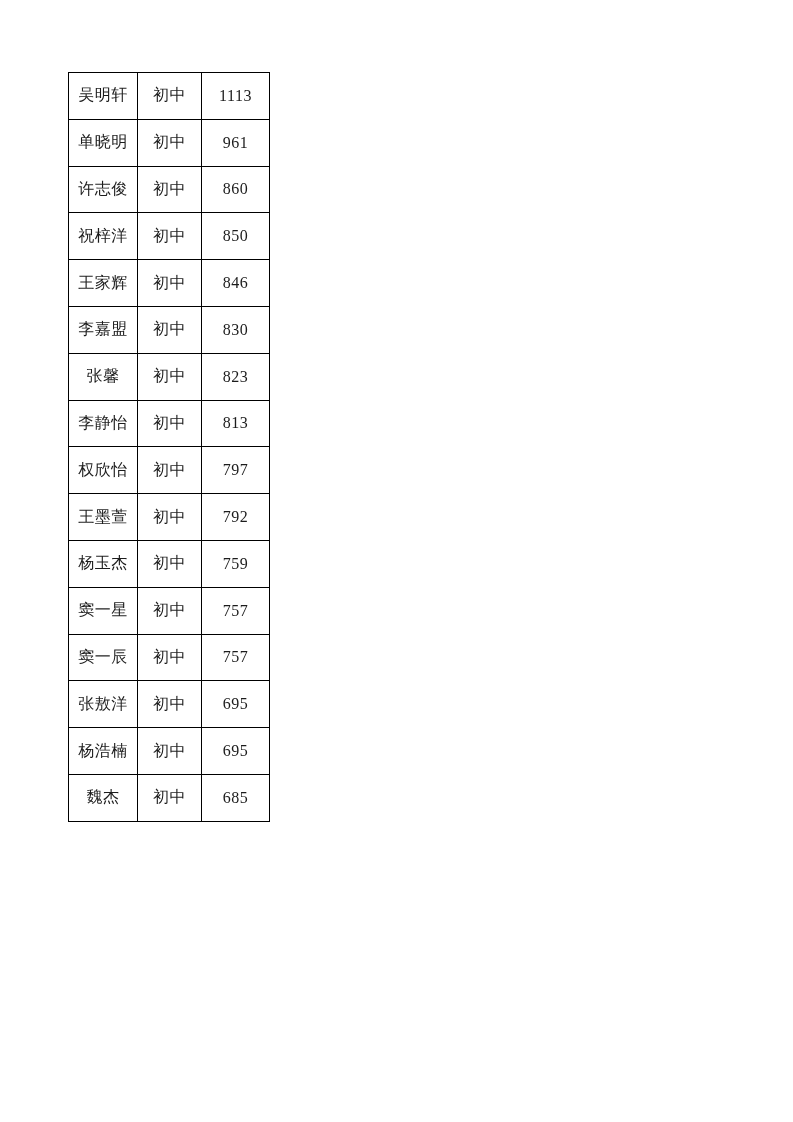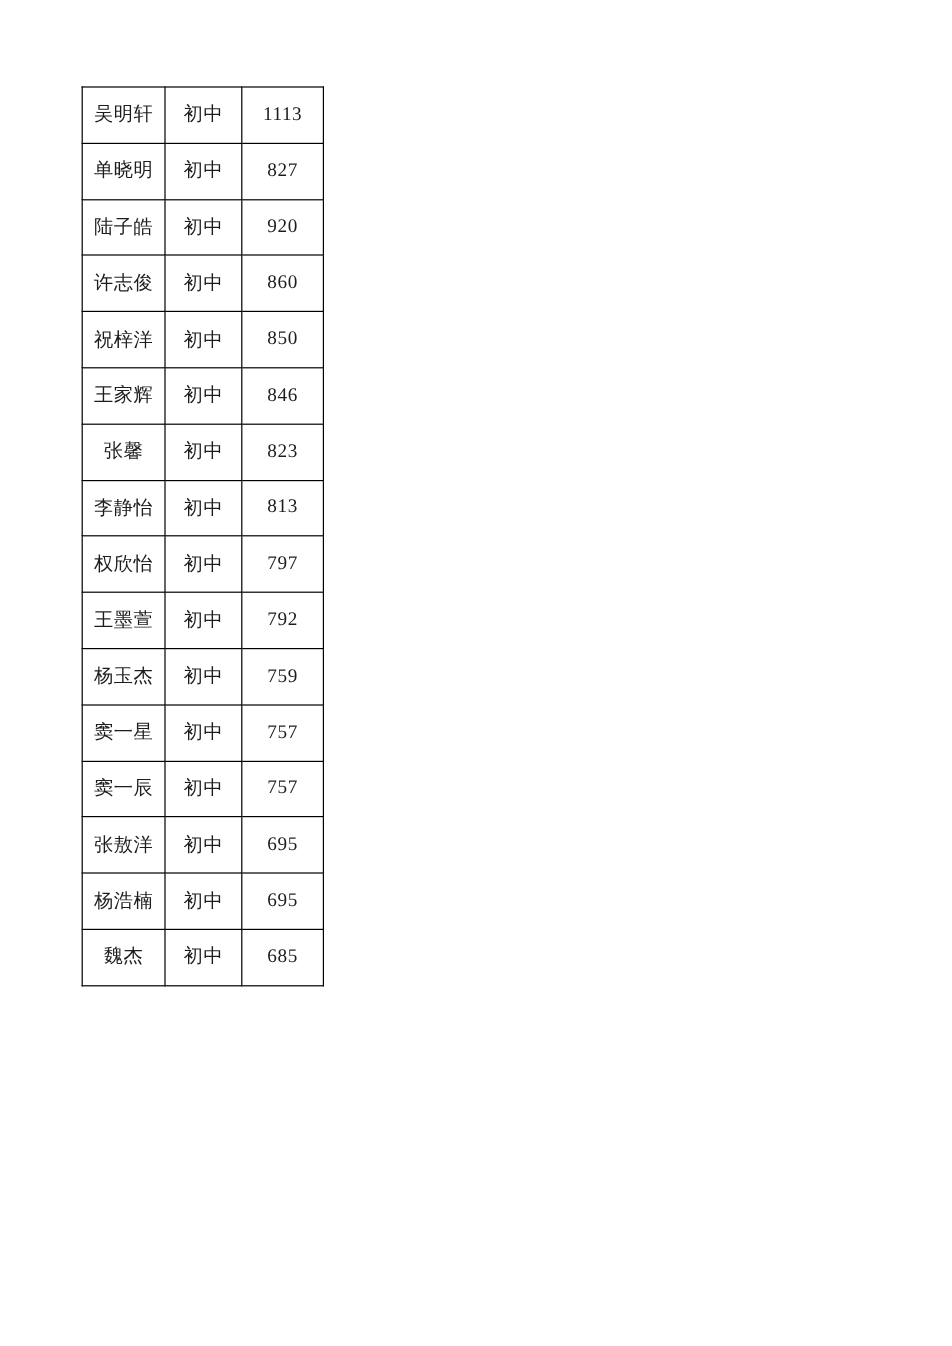--- a/index.html
+++ b/index.html
@@ -45,41 +45,41 @@
   <table class="score-table">
     <tbody id="table-body">
         <tr>
           <td class="col-name">吴明轩</td>
           <td class="col-grade">初中</td>
           <td class="col-score">1113</td>
         </tr>
         <tr>
           <td class="col-name">单晓明</td>
           <td class="col-grade">初中</td>
-          <td class="col-score">827</td>
-        </tr>
-        <tr>
-          <td class="col-name">陆子皓</td>
-          <td class="col-grade">初中</td>
-          <td class="col-score">920</td>
+          <td class="col-score">961</td>
         </tr>
         <tr>
           <td class="col-name">许志俊</td>
           <td class="col-grade">初中</td>
           <td class="col-score">860</td>
         </tr>
         <tr>
           <td class="col-name">祝梓洋</td>
           <td class="col-grade">初中</td>
           <td class="col-score">850</td>
         </tr>
         <tr>
           <td class="col-name">王家辉</td>
           <td class="col-grade">初中</td>
           <td class="col-score">846</td>
+        </tr>
+        <tr>
+          <td class="col-name">李嘉盟</td>
+          <td class="col-grade">初中</td>
+          <td class="col-score">830</td>
         </tr>
         <tr>
           <td class="col-name">张馨</td>
           <td class="col-grade">初中</td>
           <td class="col-score">823</td>
         </tr>
         <tr>
           <td class="col-name">李静怡</td>
           <td class="col-grade">初中</td>
           <td class="col-score">813</td>

